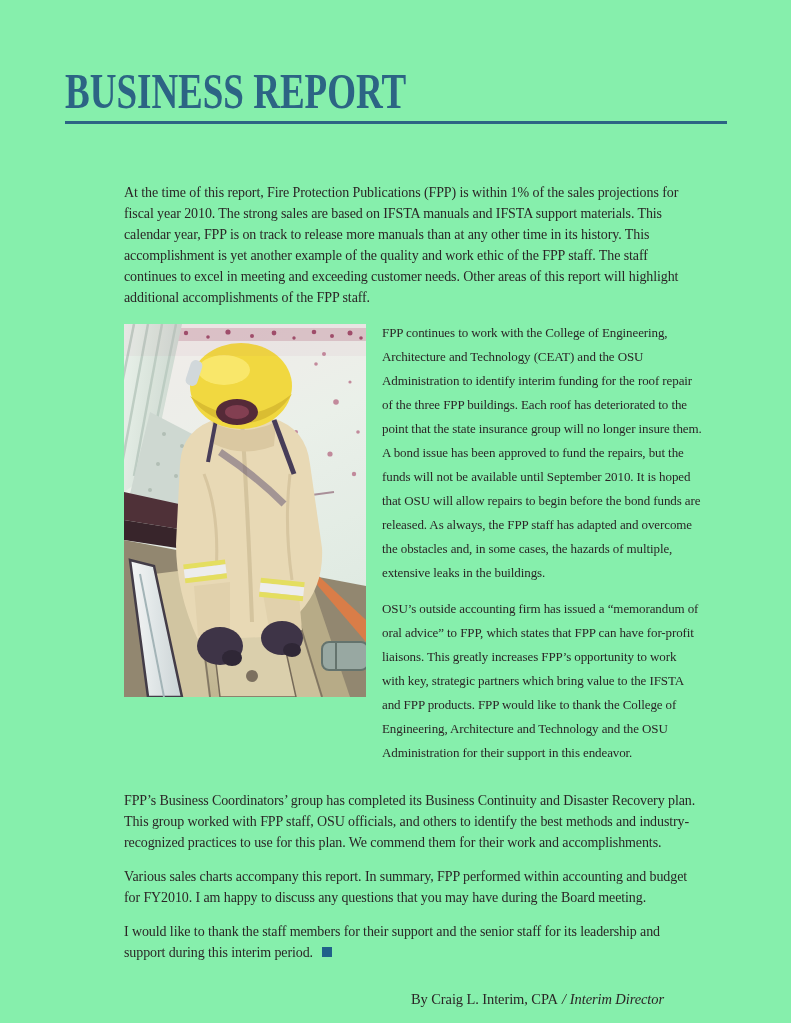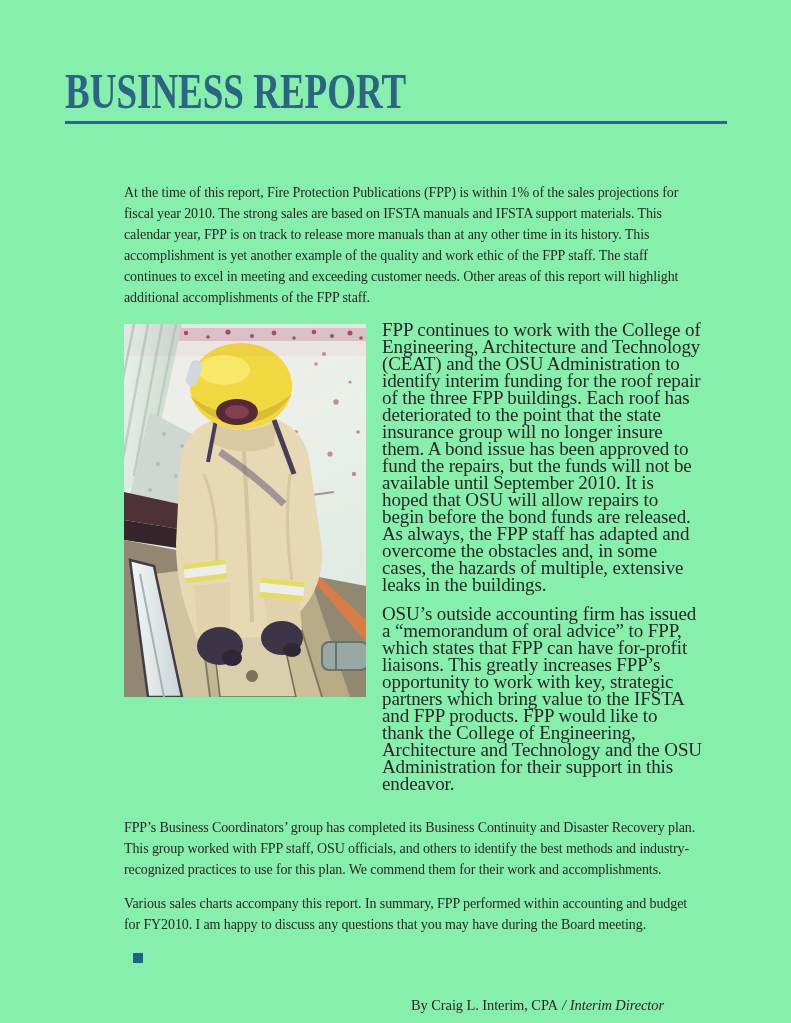--- a/index.html
+++ b/index.html
@@ -33,21 +33,21 @@
     font-size: 14px;
     line-height: 21px;
     letter-spacing: -0.1px;
     text-align: left;
     margin-top: 48px;
   }
   .para { margin: 0 0 13px 0; }
   .photo-section { display: flex; gap: 16px; margin: 0 0 13px 0; }
   .photo-wrap { flex: 0 0 242px; width: 242px; height: 373px; margin-top: 3px; }
   .photo-wrap svg { display: block; }
-  .side-copy { flex: 1; font-size: 19px; line-height: 17px; }
+  .side-copy { flex: 1; font-size: 13px; line-height: 24px; }
   .side-copy .para { margin: 0 0 12px 0; }
   .end-mark {
     display: inline-block;
     width: 10px; height: 10px;
     background: #20618a;
     margin-left: 9px;
   }
   .byline {
     margin: 26px 0 0 287px;
     white-space: nowrap;
@@ -219,18 +219,18 @@
 
       <div class="side-copy">
         <p class="para">FPP continues to work with the College of Engineering, Architecture and Technology (CEAT) and the OSU Administration to identify interim funding for the roof repair of the three FPP buildings. Each roof has deteriorated to the point that the state insurance group will no longer insure them. A bond issue has been approved to fund the repairs, but the funds will not be available until September 2010. It is hoped that OSU will allow repairs to begin before the bond funds are released. As always, the FPP staff has adapted and overcome the obstacles and, in some cases, the hazards of multiple, extensive leaks in the buildings.</p>
         <p class="para">OSU’s outside accounting firm has issued a “memorandum of oral advice” to FPP, which states that FPP can have for-profit liaisons. This greatly increases FPP’s opportunity to work with key, strategic partners which bring value to the IFSTA and FPP products. FPP would like to thank the College of Engineering, Architecture and Technology and the OSU Administration for their support in this endeavor.</p>
       </div>
     </div>
 
     <p class="para">FPP’s Business Coordinators’ group has completed its Business Continuity and Disaster Recovery plan. This group worked with FPP staff, OSU officials, and others to identify the best methods and industry-recognized practices to use for this plan. We commend them for their work and accomplishments.</p>
     <p class="para">Various sales charts accompany this report. In summary, FPP performed within accounting and budget for FY2010. I am happy to discuss any questions that you may have during the Board meeting.</p>
 
-    <p class="para"><span class="end-mark"></span></p>
+    <p class="para"><span>I would like to thank the staff members for their support and the senior staff for its leadership and support during this interim period.</span><span class="end-mark"></span></p>
 
     <div class="byline"><span class="author">By Craig L. Interim, CPA</span><span class="sep">/</span><span class="role">Interim Director</span></div>
 
   </div>
 </div>
 
 </body></html>

